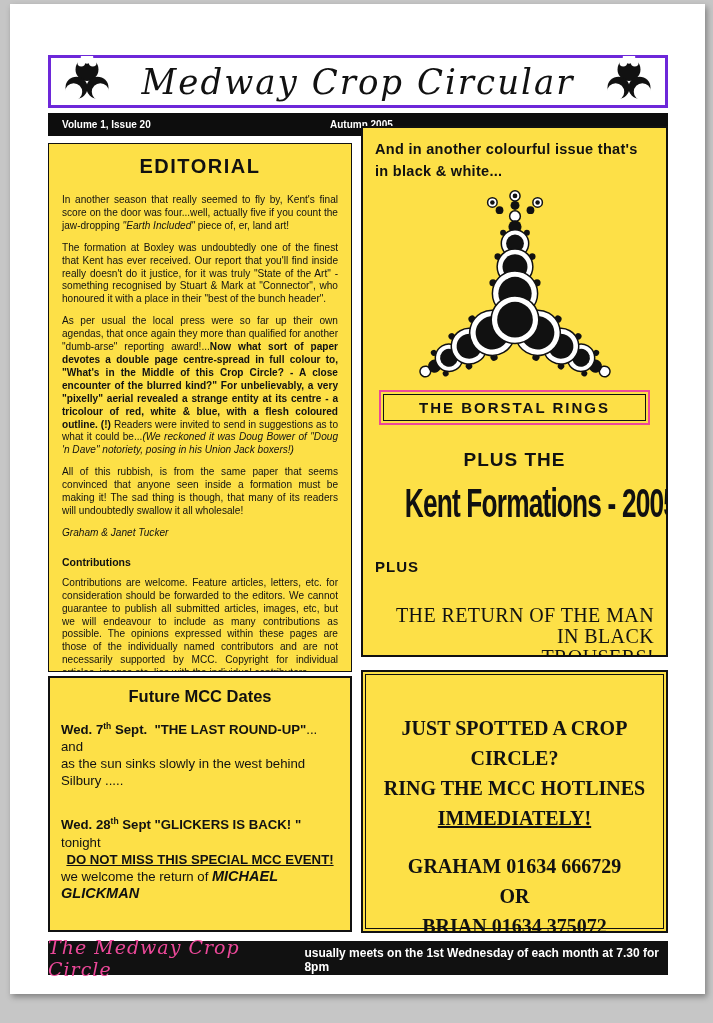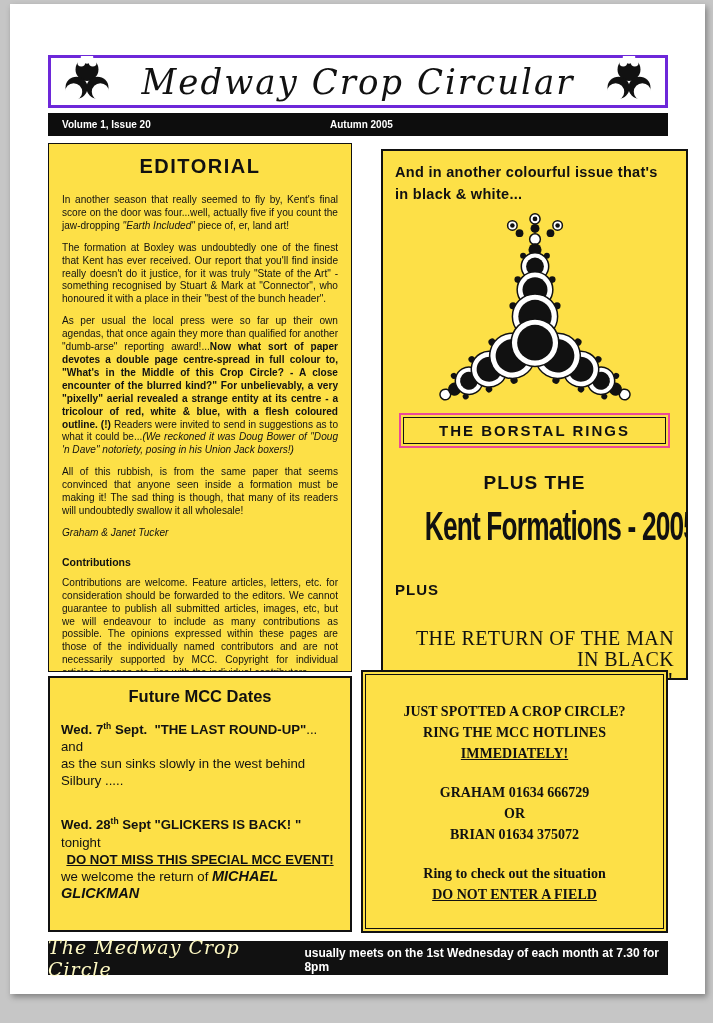--- a/index.html
+++ b/index.html
@@ -8,23 +8,23 @@
   
   .masthead{position:absolute;left:38px;top:51px;width:620px;height:53px;border:3px solid #6d28d9;box-sizing:border-box;display:flex;align-items:center;justify-content:space-between;padding:0 14px;background:#fff;}
   .masthead .title{font-family:"DejaVu Serif",serif;font-style:italic;font-size:34px;letter-spacing:2px;white-space:nowrap;transform:scaleY(1.04);}
   
   .issuebar{position:absolute;left:38px;top:109px;width:620px;height:23px;background:#0d0d0d;color:#fff;font-weight:bold;font-size:10px;display:flex;align-items:center;box-sizing:border-box;padding:0 14px;}
   .issuebar .season{position:absolute;left:282px;}
   
   .box{position:absolute;background:#fde047;box-sizing:border-box;border:2px solid #111;overflow:hidden;}
   .editorial-box{left:38px;top:139px;width:304px;height:529px;border-width:1.5px;padding:9px 13px 6px 13px;}
   .dates-box{left:38px;top:672px;width:304px;height:256px;padding:7px 11px;}
-  .feature-box{left:351px;top:145px;width:307px;height:531px;padding:10px 12px;margin-left:20px;}
+  .feature-box{left:351px;top:122px;width:307px;height:531px;padding:10px 12px;}
   .hotline-outer{left:351px;top:666px;width:307px;height:263px;border-width:2.5px;padding:2px;}
-  .hotline-inner{border:1.5px solid #111;width:100%;height:100%;box-sizing:border-box;text-align:center;font-family:"Liberation Serif",serif;font-weight:bold;font-size:14px;line-height:1.5;padding-top:26px;}
+  .hotline-inner{border:1.5px solid #111;width:100%;height:100%;box-sizing:border-box;text-align:center;font-family:"Liberation Serif",serif;font-weight:bold;font-size:20px;line-height:1.5;padding-top:38px;}
   
   .ed-heading{text-align:center;font-weight:bold;font-size:20px;letter-spacing:1.5px;margin:2px 0 16px 0;}
   .ed-p{font-size:10.1px;line-height:12.9px;text-align:justify;margin:0 0 9px 0;}
   .ital{font-style:italic;}
   .bold{font-weight:bold;}
   .sig{font-size:10.1px;font-style:italic;margin:4px 0 18px 0;}
   .contrib-h{font-weight:bold;font-size:10.5px;margin:14px 0 9px 0;}
   
   .dates-h{text-align:center;font-weight:bold;font-size:16.5px;margin:2px 0 12px 0;}
   .d-line{font-size:13.2px;font-weight:bold;line-height:17px;}
@@ -41,21 +41,21 @@
   .plus-the{text-align:center;font-weight:bold;font-size:19px;letter-spacing:1px;margin-top:24px;}
   .kent-wrap{text-align:center;margin-top:14px;white-space:nowrap;}
   .kent{display:inline-block;font-weight:bold;font-size:32px;letter-spacing:-1px;transform:scale(.82,1.25);transform-origin:center;}
   .plus{text-align:left;font-weight:bold;font-size:15px;letter-spacing:1px;margin-top:36px;}
   .return{text-align:right;font-family:"Liberation Serif",serif;font-size:20px;line-height:21px;margin-top:30px;letter-spacing:.4px;}
   
   .hl-gap{height:18px;}
   .hl-under{text-decoration:underline;}
   
   .footbar{position:absolute;left:38px;top:937px;width:620px;height:34px;background:#111;color:#fff;display:flex;align-items:center;justify-content:center;}
-  .footbar .club{font-family:"DejaVu Serif",serif;font-style:italic;font-size:19px;letter-spacing:1px;color:#fef9c3;}
+  .footbar .club{font-family:"DejaVu Serif",serif;font-style:italic;font-size:19px;letter-spacing:1px;color:#ec4899;}
   .footbar .rest{font-weight:bold;font-size:12px;margin-left:7px;padding-top:3px;}
 </style>
 </head>
 <body>
 
 <div class="page">
 
   <div class="masthead">
     <span>
       <svg width="44" height="48" viewBox="0 0 46 50">

